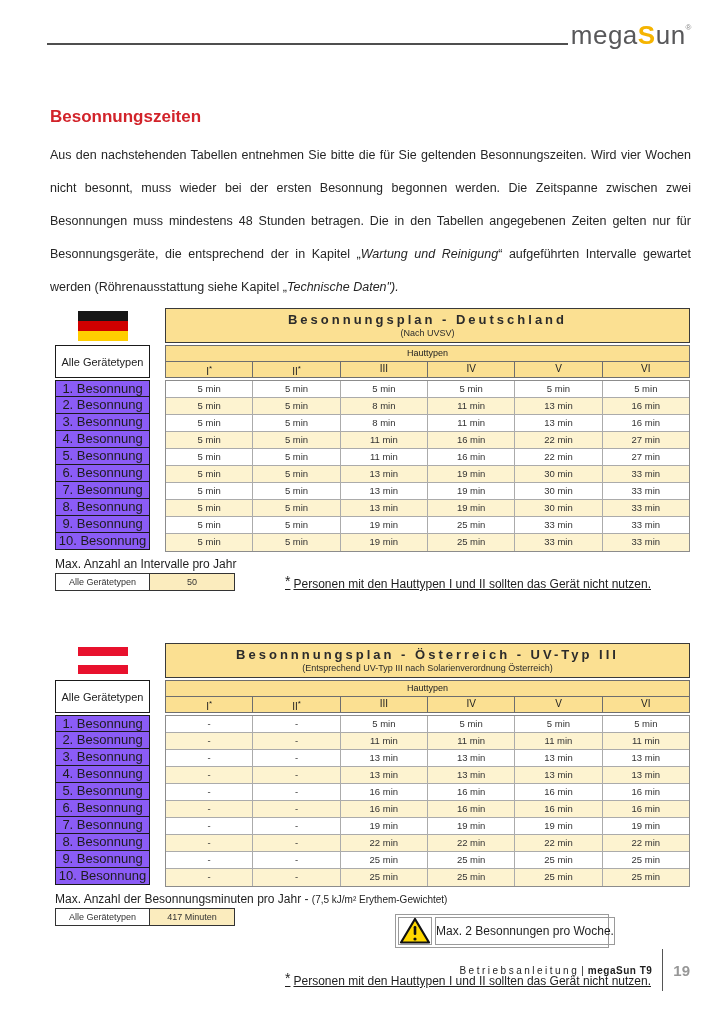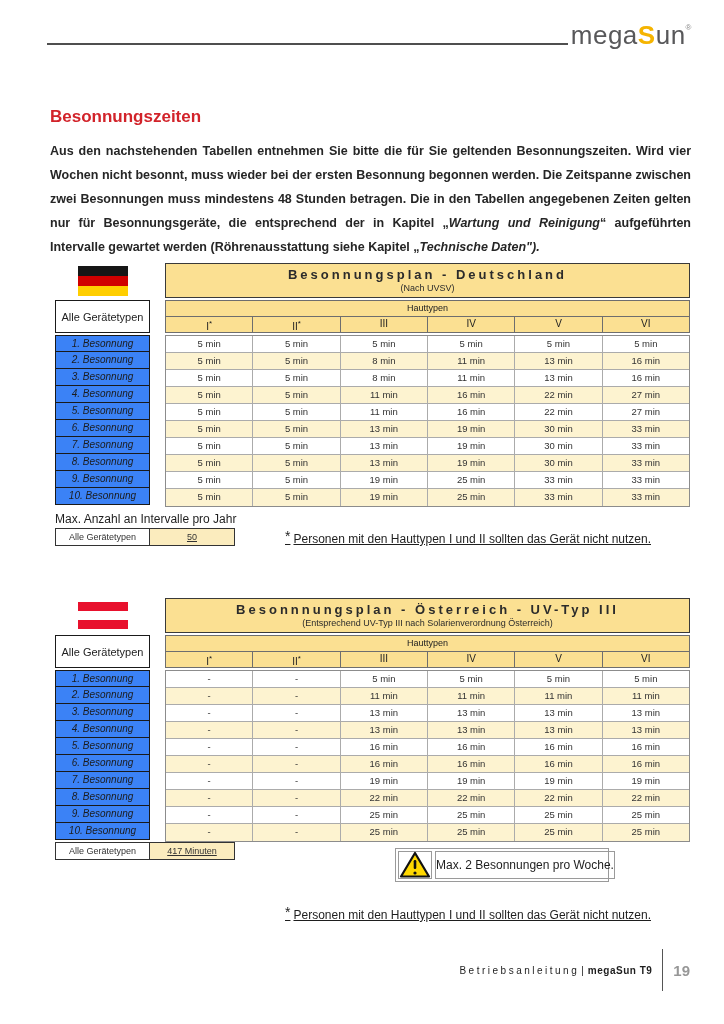--- a/index.html
+++ b/index.html
@@ -8,21 +8,21 @@
 
   
   .hdr { display:flex; align-items:flex-end; margin:20px 32px 0 47px; height:28px; }
   .hdr-rule { flex:1; height:2px; background:#4f4f4f; margin-bottom:3px; }
   .logo { font-size:26px; line-height:1; color:#58585a; font-weight:500; letter-spacing:.5px; margin-left:3px; white-space:nowrap; }
   .logo .accent { color:#f5b400; font-weight:700; }
   .logo .reg { font-size:8px; vertical-align:14px; color:#8a8a8a; }
 
   
   h1.title { margin:59px 0 3px 50px; font-size:17px; font-weight:bold; color:#d2232a; }
-  .intro { margin:12px 33px 0 50px; font-size:12.5px; line-height:24px; text-align:justify; color:#262626;font-weight:bold; }
+  .intro { margin:12px 33px 0 50px; font-size:12.5px; line-height:33px; text-align:justify; color:#262626; }
   .intro .it { font-style:italic; }
 
   
   .tan-section { margin-left:55px; width:635px; }
   .sec1 { margin-top:4px; }
   .sec2 { margin-top:52px; }
   .trow { display:flex; gap:15px; }
   .flag-slot { width:95px; display:flex; align-items:center; justify-content:center; }
   .flag { width:50px; display:flex; flex-direction:column; }
   .flag-de { height:30px; }
@@ -38,36 +38,36 @@
   .corner-cell { width:95px; box-sizing:border-box; border:1px solid #1a1a1a; background:#fff; display:flex; align-items:center; justify-content:center; font-size:11px; color:#222; }
   .head-right { flex:1; box-sizing:border-box; border:1px solid #6e6e6e; background:#fbe092; }
   .group-cell { height:15px; line-height:15px; border-bottom:1px solid #6e6e6e; text-align:center; font-size:9px; color:#222; }
   .colheads { display:flex; height:15px; }
   .colhead { flex:1; border-right:1px solid #6e6e6e; text-align:center; font-size:10px; line-height:14px; color:#222; }
   .colhead:last-child { border-right:none; }
   .colhead sup { font-size:8px; }
 
   .body-row { margin-top:2px; }
   .labels-col { width:95px; display:flex; flex-direction:column; }
-  .rowlabel { height:17px; box-sizing:border-box; border:1px solid #1a1a1a; border-top:none; background:#3b82f6; text-align:center; font-size:10px; line-height:15px; color:#1c1c1c;font-style:italic; }
+  .rowlabel { height:17px; box-sizing:border-box; border:1px solid #1a1a1a; border-top:none; background:#8b5cf6; text-align:center; font-size:13px; line-height:15px; color:#1c1c1c; }
   .rowlabel:first-child { border-top:1px solid #1a1a1a; }
   .dgrid { flex:1; box-sizing:border-box; border:1px solid #8c8c8c; display:flex; flex-direction:column; background:#fff; }
   .drow { display:flex; height:17px; box-sizing:border-box; border-bottom:1px solid #ababab; }
   .drow:last-child { border-bottom:none; }
   .drow.even { background:#fdf3d0; }
   .dcell { flex:1; border-right:1px solid #ababab; text-align:center; font-size:9.5px; line-height:16px; color:#333; }
   .dcell:last-child { border-right:none; }
 
   .max-label { margin:5px 0 2px 55px; font-size:12px; color:#1e1e1e; }
   .max-label .small { font-size:10px; }
 
   .mini-row { margin-left:55px; display:flex; align-items:center; }
   .mini-table { display:flex; }
   .mini-label { width:95px; height:18px; box-sizing:border-box; border:1px solid #333; background:#fff; text-align:center; font-size:9px; line-height:16px; color:#333; }
-  .mini-value { width:85px; height:18px; box-sizing:border-box; border:1px solid #333; border-left:none; background:#fbecbe; text-align:center; font-size:9px; line-height:16px; color:#333;text-decoration:underline; }
+  .mini-value { width:85px; height:18px; box-sizing:border-box; border:1px solid #333; border-left:none; background:#fbecbe; text-align:center; font-size:9px; line-height:16px; color:#333; }
 
   .note { font-size:12px; color:#1e1e1e;text-decoration:underline; }
   .note .star { font-size:14px; vertical-align:2px; margin-right:3px; }
   .note-inline { margin-left:50px; }
   .note-block { margin:16px 0 0 285px; }
 
   .mini-warning-row { margin-left:55px; position:relative; height:46px; }
   .warn-box { position:absolute; left:340px; top:6px; width:214px; height:34px; box-sizing:border-box; border:1px solid #9a9a9a; background:#fff; padding:2px; display:flex; gap:3px; }
   .warn-icon-cell { width:56px; box-sizing:border-box; border:1px solid #9a9a9a; display:flex; align-items:center; justify-content:center; }
   .warn-text-cell { flex:1; box-sizing:border-box; border:1px solid #9a9a9a; display:flex; align-items:center; justify-content:center; font-size:12px; color:#1e1e1e; white-space:nowrap; }
@@ -349,20 +349,21 @@
             <div class="dcell">-</div>
             <div class="dcell">25 min</div>
             <div class="dcell">25 min</div>
             <div class="dcell">25 min</div>
             <div class="dcell">25 min</div>
           </div>
         </div>
     </div>
   </section>
 
+  <div class="max-label"><span>Max. Anzahl der Besonnungsminuten pro Jahr - </span><span class="small">(7,5 kJ/m² Erythem-Gewichtet)</span></div>
 
   <div class="mini-warning-row">
     <div class="mini-table">
       <div class="mini-label">Alle Gerätetypen</div>
       <div class="mini-value">417 Minuten</div>
     </div>
     <div class="warn-box">
       <div class="warn-icon-cell">
         <svg width="32" height="28" viewBox="0 0 32 28">
           <path d="M16 2 L30 25.5 L2 25.5 Z" fill="#ffd800" stroke="#111" stroke-width="2.2" stroke-linejoin="round"></path>

